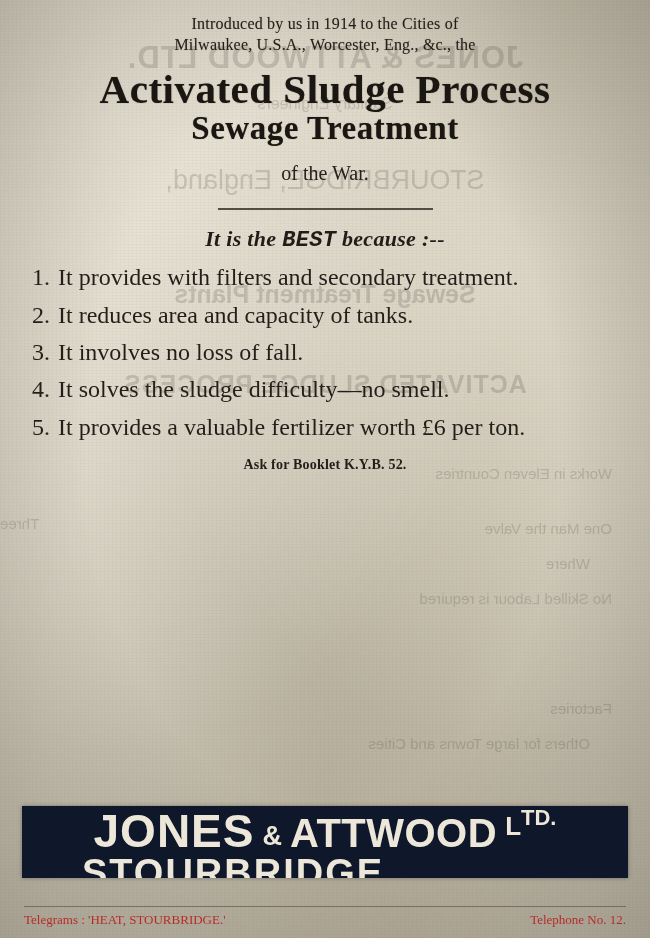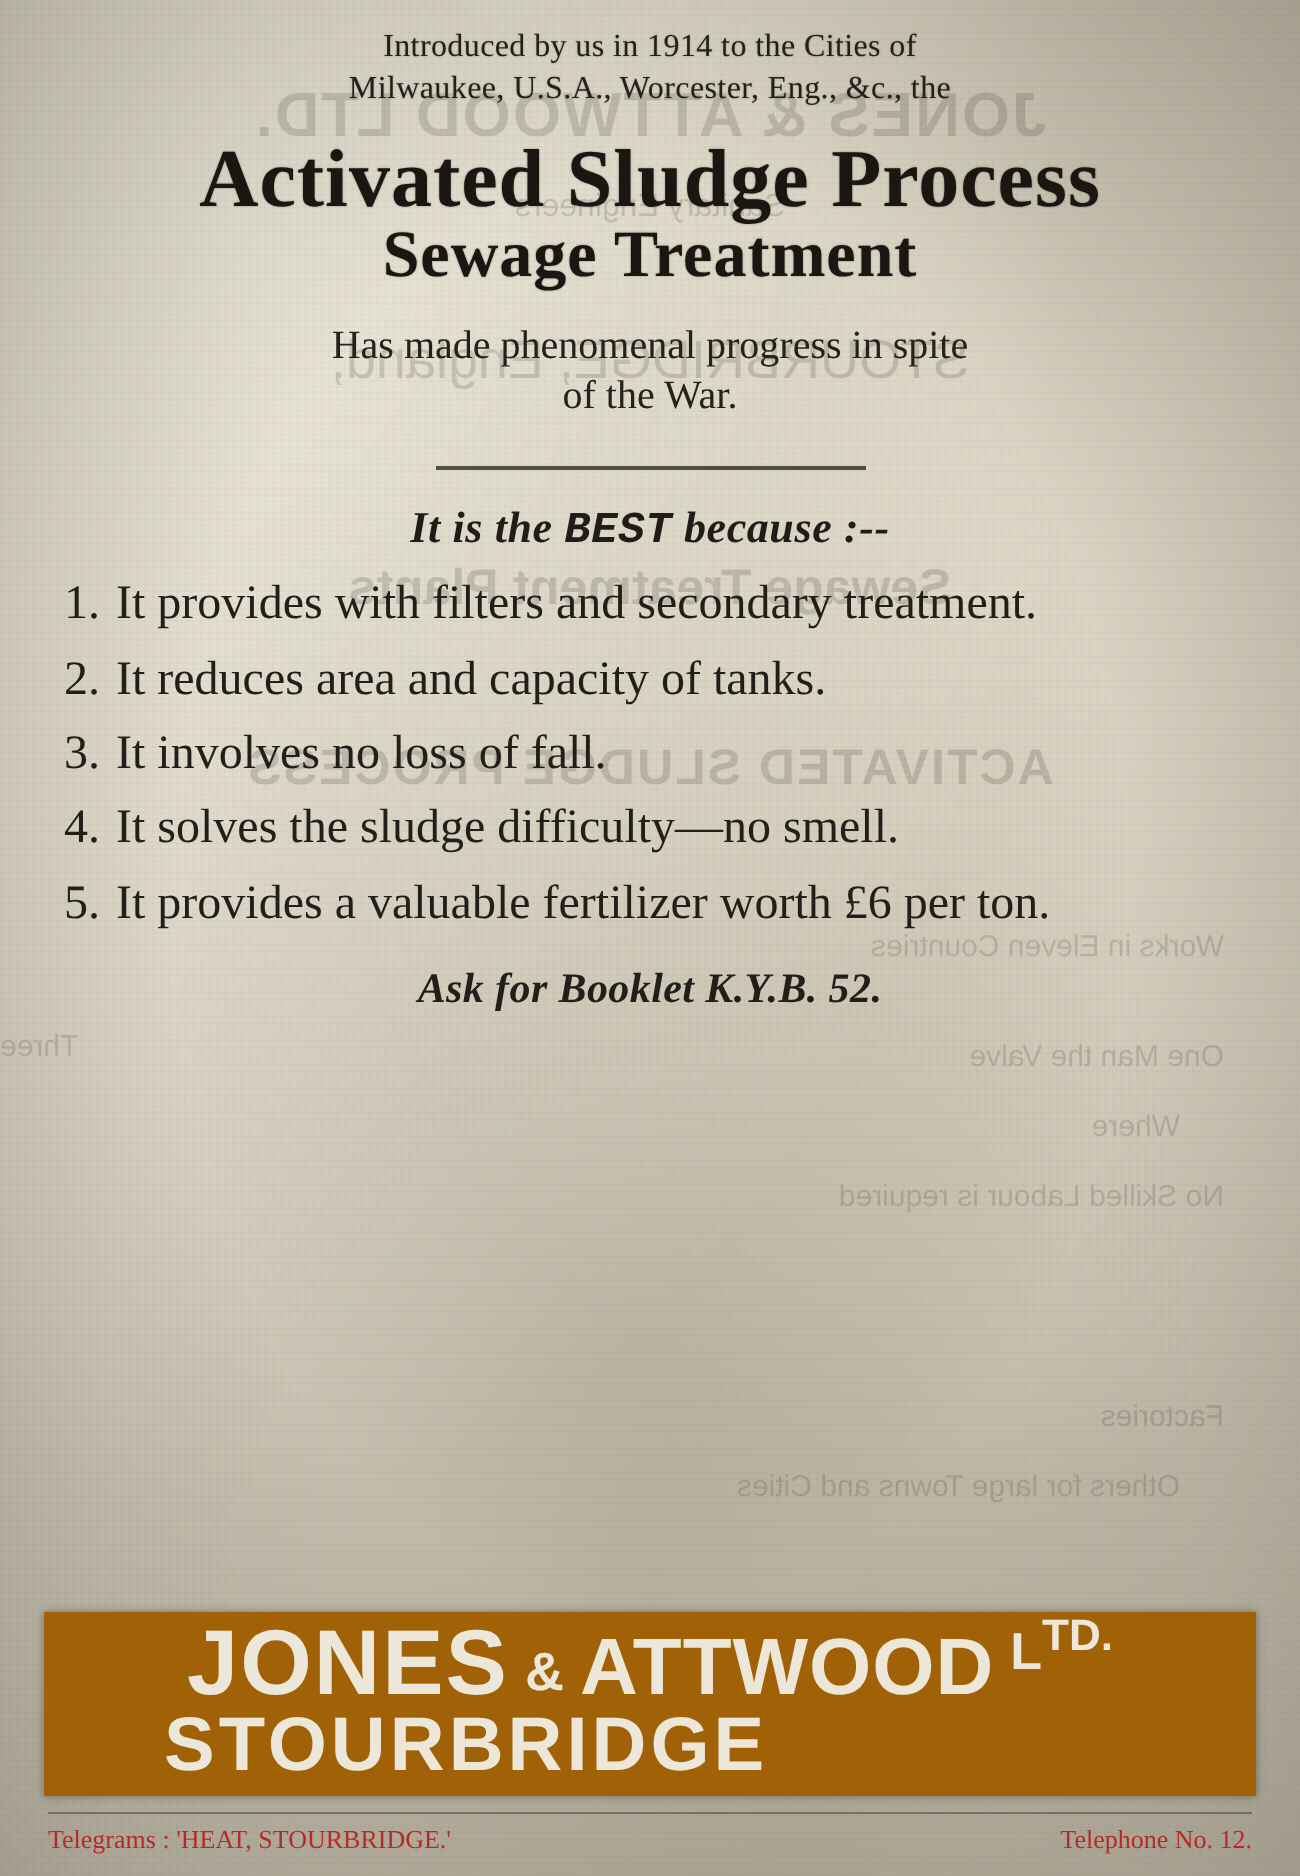--- a/index.html
+++ b/index.html
@@ -173,36 +173,35 @@
     text-align: right;
   }
   ol.benefits li .txt {
     flex: 1 1 auto;
     text-align: justify;
     text-justify: inter-word;
   }
   ol.benefits li.nojust .txt { text-align: left; }
 
   .booklet {
-    font-size: 21px;
-    font-style: italic;
+    font-size: 14px;
     font-weight: bold;
     margin-top: 16px;
     letter-spacing: 0.2px;
     color: #221f1a;
   }
 
   
   .logo-banner {
     position: absolute;
     left: 22px;
     right: 22px;
     top: 806px;
-    height: 92px;
-    background: #a16207;
+    height: 72px;
+    background: #0f172a;
     z-index: 4;
     box-shadow: 0 0 4px rgba(0,0,0,0.35);
     overflow: hidden;
   }
   .logo-line1 {
     position: absolute;
     left: 0; right: 0; top: 2px;
     height: 48px;
     color: #ece7d8;
     font-family: "Liberation Sans", sans-serif;
@@ -296,21 +295,20 @@
     <span class="ln">Introduced by us in 1914 to the Cities of</span>
     <span class="ln">Milwaukee, U.S.A., Worcester, Eng., &amp;c., the</span>
   </div>
 
   <div class="headline1">Activated Sludge Process</div>
 
 
   <div class="headline2">Sewage Treatment</div>
 
   <div class="subhead">
-    <span class="ln">Has made phenomenal progress in spite</span>
     <span class="ln">of the War.</span>
   </div>
 
   <div class="divider"></div>
 
   <div class="because">
     <span>It is the </span><span class="best">BEST</span><span> because :--</span>
   </div>
 
   <ol class="benefits">

